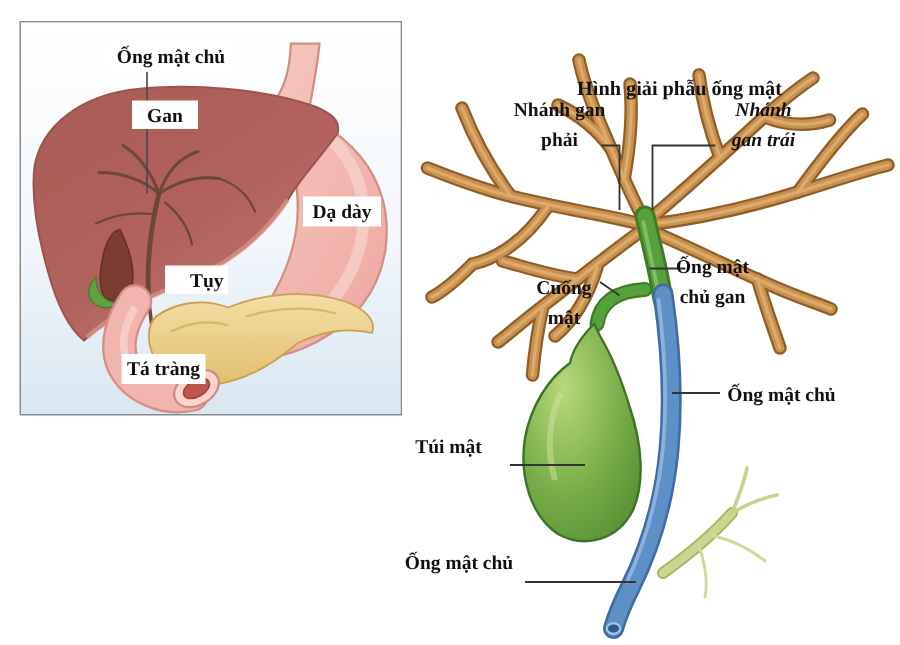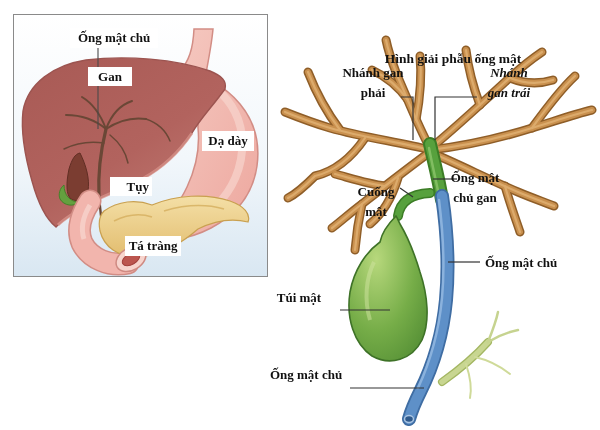--- a/index.html
+++ b/index.html
@@ -162,21 +162,21 @@
     <line x1="210" y1="262" x2="178" y2="262"></line>
     <line x1="70" y1="310" x2="120" y2="310"></line>
     <line x1="80" y1="388" x2="154" y2="388"></line>
   </g>
 </svg>
 
 <div class="lbl box" style="left:70px;top:28px;width:82px;">Ống mật chủ</div>
 <div class="lbl box" style="left:88px;top:67px;width:38px;height:19px;">Gan</div>
 <div class="lbl box" style="left:202px;top:84px;width:46px;margin-top:47px;">Dạ dày</div>
 <div class="lbl box" style="left:110px;top:177px;width:36px;height:19px;text-align:right;">Tụy</div>
-<div class="lbl box" style="left:81px;top:236px;width:50px;margin-left:44px;">Tá tràng</div>
+<div class="lbl box" style="left:81px;top:236px;width:50px;">Tá tràng</div>
 
 <div class="lbl title" style="left:380px;top:18px;width:146px;">Hình giải phẫu ống mật</div>
 <div class="lbl" style="left:342px;top:63px;width:62px;">Nhánh gan phải</div>
 <div class="lbl" style="left:481px;top:63px;width:56px;font-style:italic;">Nhánh gan trái</div>
 <div class="lbl" style="left:352px;top:170px;width:48px;margin-top:12px;">Cuống mật</div>
 <div class="lbl" style="left:446px;top:168px;width:58px;">Ống mật chủ gan</div>
 <div class="lbl" style="left:483px;top:253px;width:76px;white-space:nowrap;">Ống mật chủ</div>
 <div class="lbl" style="left:270px;top:288px;width:58px;white-space:nowrap;">Túi mật</div>
 <div class="lbl" style="left:266px;top:365px;width:80px;white-space:nowrap;">Ống mật chủ</div>
 

